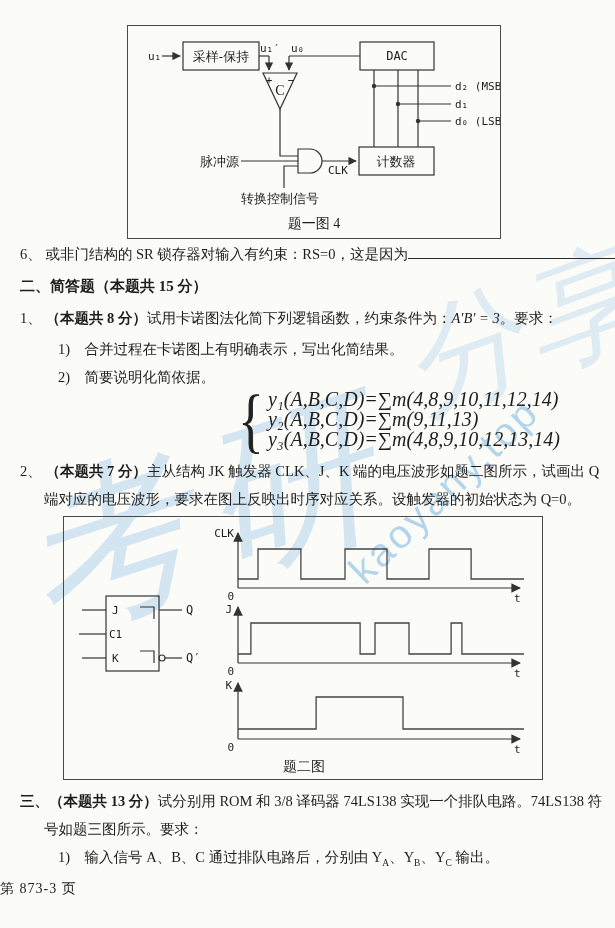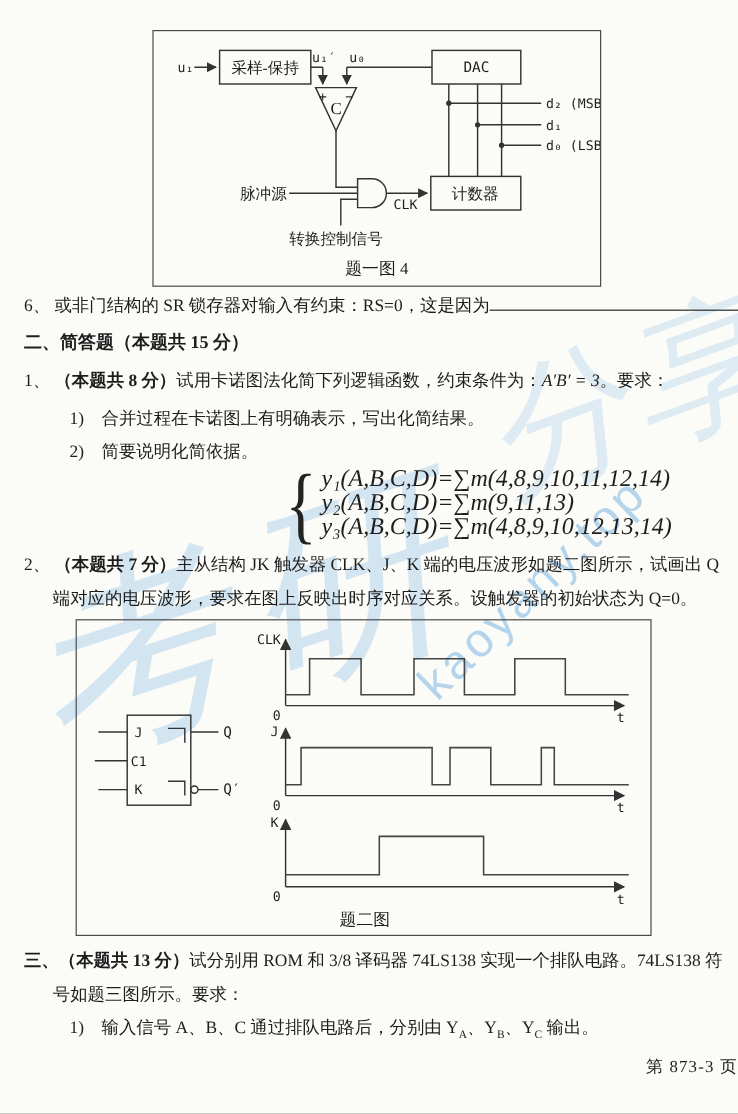--- a/index.html
+++ b/index.html
@@ -22,21 +22,21 @@
   .figbox{position:absolute; border:1.5px solid #4a4a4a; background:transparent;}
   svg{display:block;}
   svg text{fill:#1d1d1d;}
   .t-cjk{font-family:"Liberation Serif","DejaVu Serif",serif; font-size:13px;}
   .t-lat{font-family:"DejaVu Sans Mono","Liberation Mono",monospace; font-size:11px;}
   .t-cap{font-family:"Liberation Serif","DejaVu Serif",serif; font-size:14px;}
   .eq-wrap{position:absolute; left:238px; top:390px; display:flex; align-items:center;}
   .eq-brace{font-size:54px; transform:scaleY(1.32); margin-right:4px; font-weight:400; color:#222; line-height:1;}
   .eq-col{display:flex; flex-direction:column; gap:1px;}
   .eq-line{font-size:20px; font-style:italic; font-family:"Liberation Serif",serif; line-height:19px;}
-  .footer{position:absolute; top:880px; left:0; width:100%; text-align:right; font-size:14px; letter-spacing:1px;}
+  .footer{position:absolute; top:880px; left:0; width:100%; text-align:left; font-size:14px; letter-spacing:1px;}
   sub{font-size:9.5px;}
 </style>
 </head>
 <body>
 
 <div id="page">
 
   <div class="wm wm-brand">考研</div>
   <div class="wm wm-brand2">分享</div>
   <div class="wm wm-site">kaoyany.top</div>

